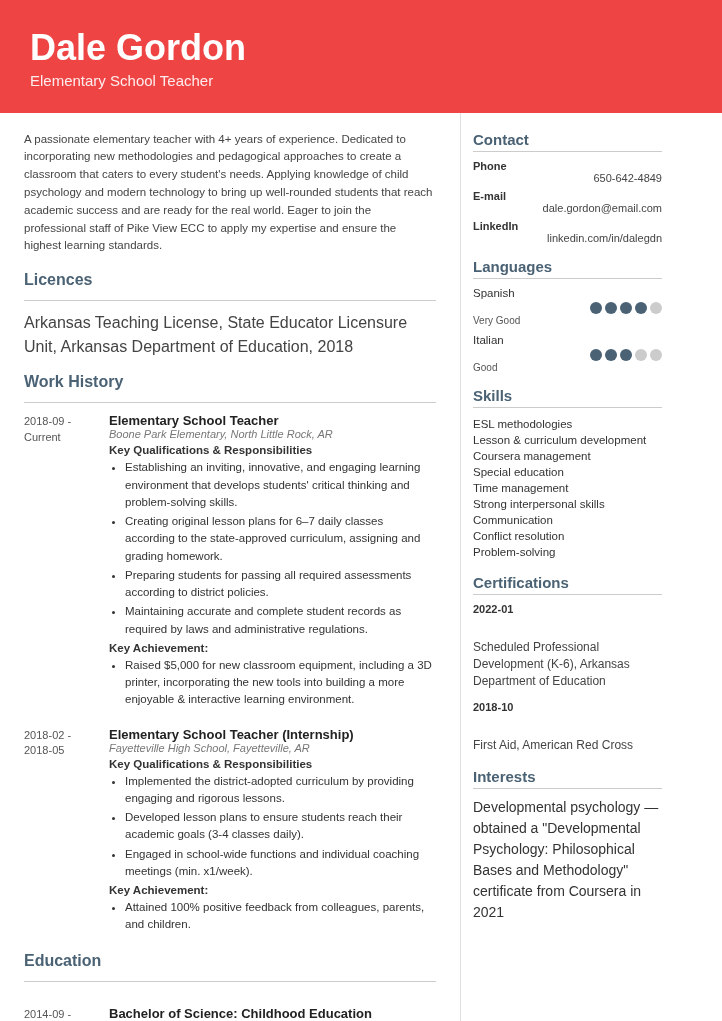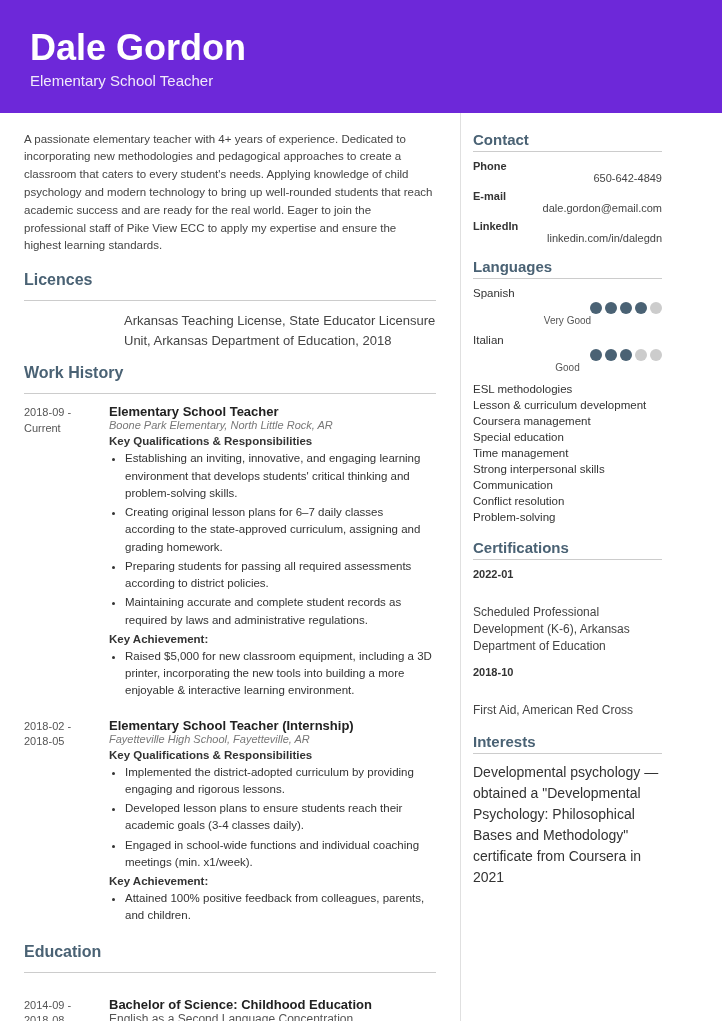--- a/index.html
+++ b/index.html
@@ -5,21 +5,21 @@
     * { margin: 0; padding: 0; box-sizing: border-box; }
     body {
       font-family: Arial, sans-serif;
       font-size: 12px;
       color: #333;
       background: #fff;
       width: 722px;
       min-height: 1021px;
     }
     .header {
-      background: #6d28d9;
+      background: #ef4444;
       color: #fff;
       padding: 28px 30px 24px 30px;
     }
     .header-name {
       font-size: 36px;
       font-weight: bold;
       line-height: 1.1;
     }
     .header-title {
       font-size: 15px;
@@ -51,23 +51,22 @@
       font-size: 16px;
       font-weight: bold;
       color: #4a6274;
       border-bottom: 1.5px solid #ccc;
       padding-bottom: 11px;
       margin-bottom: 10px;
       margin-top: 14px;
     }
     .section-title:first-child { margin-top: 0; }
     .licence-text {
-      font-size: 13px;
+      font-size: 16px;
       color: #444;
-      margin-left: 100px;
       line-height: 1.5;
       margin-bottom: 6px;
     }
     .work-entry {
       display: flex;
       flex-direction: row;
       margin-bottom: 14px;
     }
     .work-date {
       min-width: 85px;
@@ -174,21 +173,21 @@
     .dot {
       width: 12px;
       height: 12px;
       border-radius: 50%;
     }
     .dot-filled { background: #4a6274; }
     .dot-empty { background: #ccc; }
     .lang-level {
       font-size: 10px;
       color: #555;
-      text-align: center;
+      text-align: left;
       margin-top: 1px;
     }
     .skill-item {
       font-size: 11.5px;
       color: #333;
       padding: 2px 0;
       border-bottom: none;
     }
     .cert-entry {
       margin-bottom: 10px;
@@ -309,20 +308,21 @@
       <div class="lang-dots">
         <span class="dot dot-filled"></span>
         <span class="dot dot-filled"></span>
         <span class="dot dot-filled"></span>
         <span class="dot dot-empty"></span>
         <span class="dot dot-empty"></span>
       </div>
       <div class="lang-level">Good</div>
     </div>
 
+    <div class="side-section-title">Skills</div>
     <div id="skills-container">
         <div class="skill-item">ESL methodologies</div>
         <div class="skill-item">Lesson &amp; curriculum development</div>
         <div class="skill-item">Coursera management</div>
         <div class="skill-item">Special education</div>
         <div class="skill-item">Time management</div>
         <div class="skill-item">Strong interpersonal skills</div>
         <div class="skill-item">Communication</div>
         <div class="skill-item">Conflict resolution</div>
         <div class="skill-item">Problem-solving</div>

